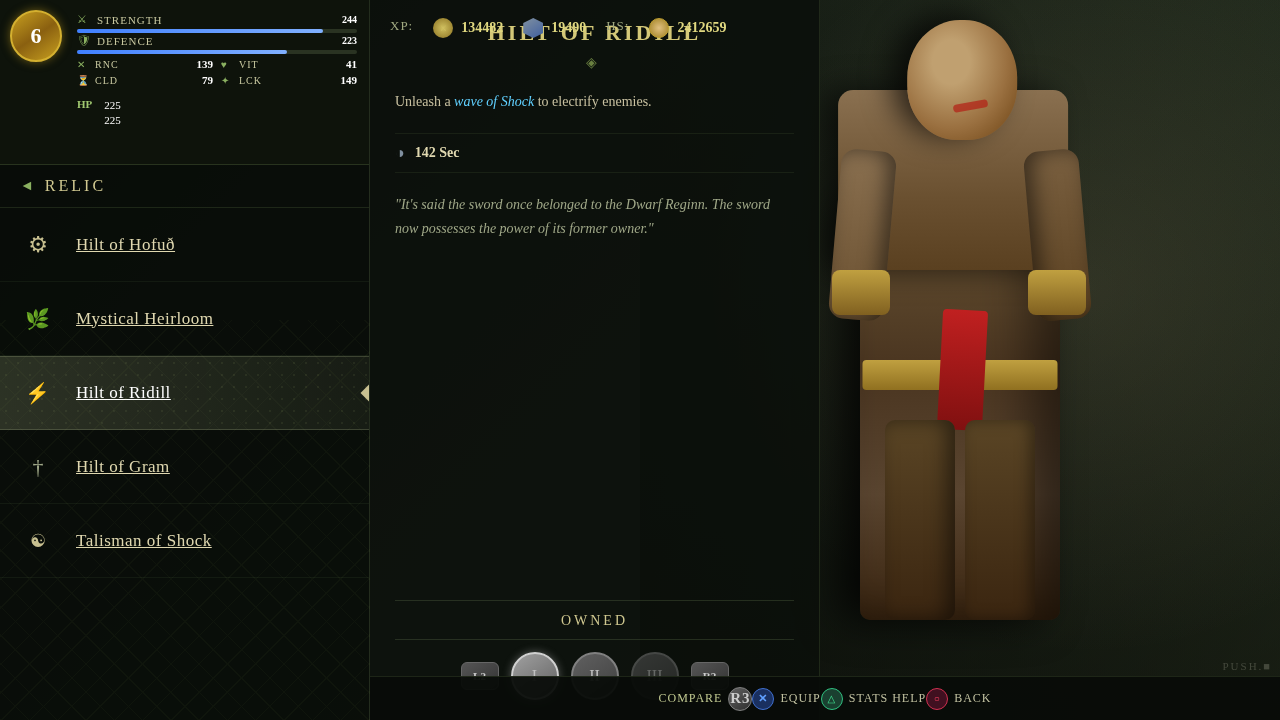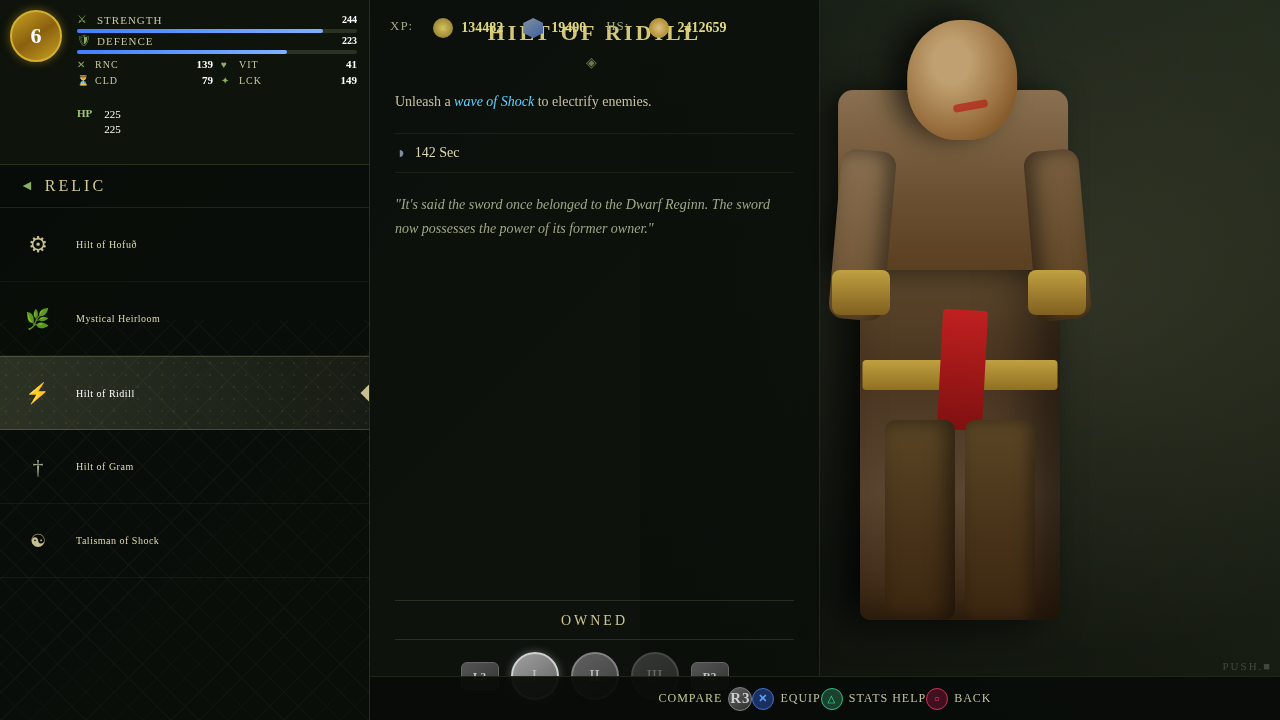--- a/index.html
+++ b/index.html
@@ -217,23 +217,24 @@
       display: flex;
       align-items: center;
       justify-content: center;
       color: #c8c090;
       font-size: 22px;
       flex-shrink: 0;
     }
 
     .item-name {
       color: #e0d8b0;
-      font-size: 10px;
+      font-size: 17px;
       font-weight: normal;
       letter-spacing: 0.5px;
+      text-decoration: underline;
     }
 
     .item-entry.selected .item-name {
       color: #ffffff;
     }
 
     
     .middle-panel {
       position: absolute;
       left: 370px;
@@ -297,21 +298,21 @@
 
     .cooldown-label {
       color: #c8c0a0;
       font-size: 14px;
       flex: 1;
     }
 
     .cooldown-value {
       color: #e0d8b0;
       font-size: 14px;
-      font-weight: normal;
+      font-weight: bold;
     }
 
     
     .lore-text {
       color: #a0a888;
       font-style: italic;
       font-size: 14px;
       line-height: 1.7;
       flex: 1;
     }
@@ -652,21 +653,21 @@
           <span class="stat-value">79</span>
         </div>
         <div class="stat-item">
           <span class="stat-icon" style="font-size:10px;">✦</span>
           <span class="stat-label">LCK</span>
           <span class="stat-value">149</span>
         </div>
       </div>
     </div>
 
-    <div class="hp-display" style="margin-left:65px; margin-top:21px;">
+    <div class="hp-display" style="margin-left:65px; margin-top:12px;">
       <span class="hp-label">HP</span>
       <div class="hp-values">
         <span>225</span><br>
         <span>225</span>
       </div>
     </div>
   </div>
 
   <div class="category-section">
     <div class="category-label">

